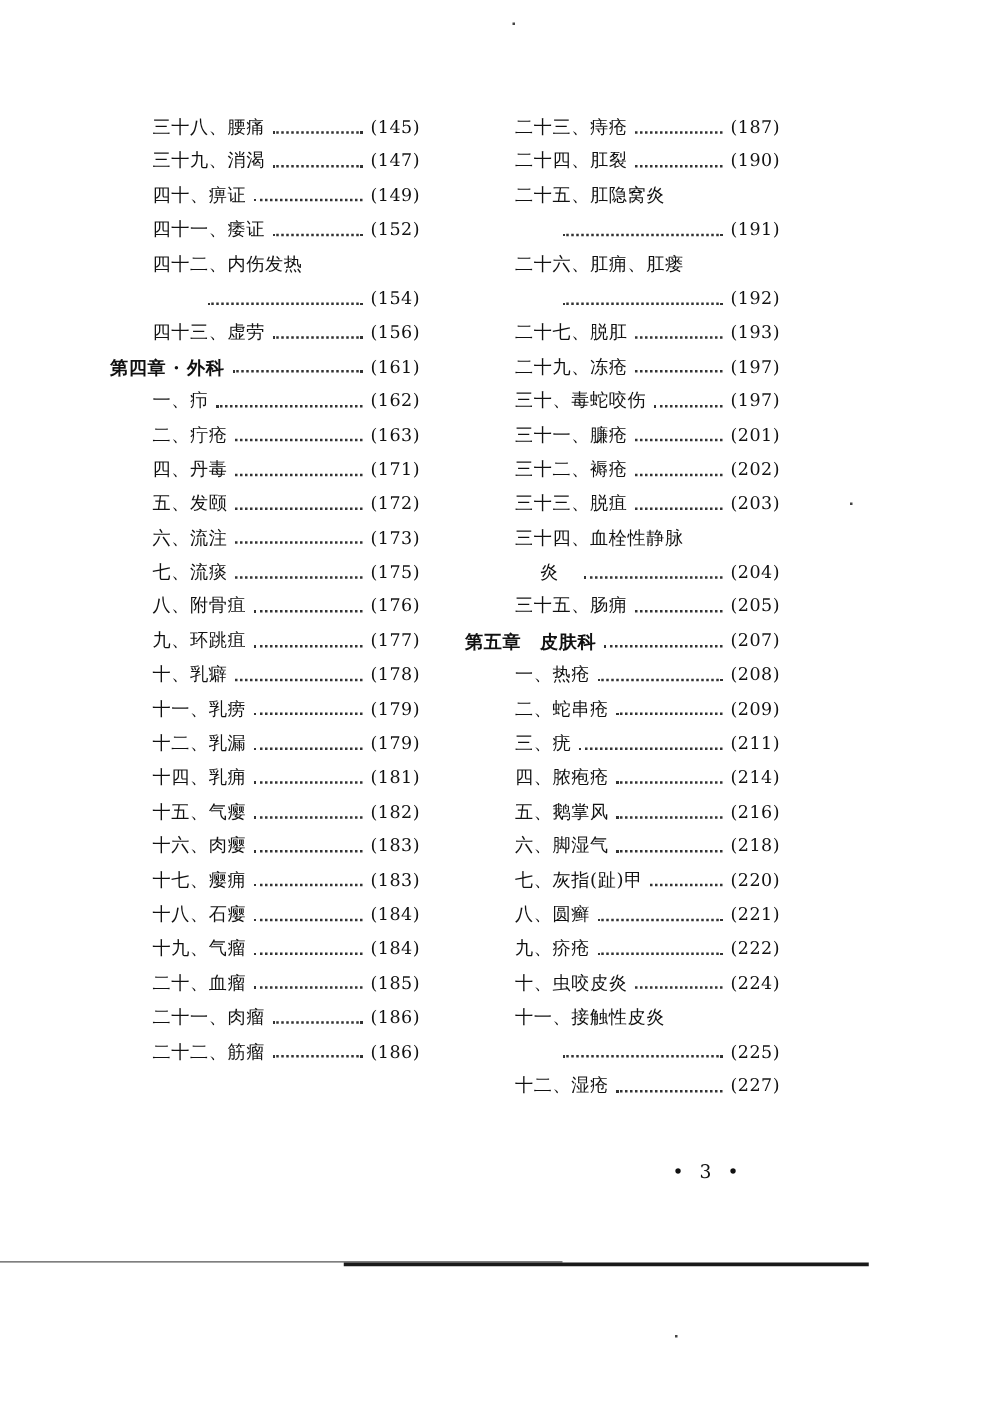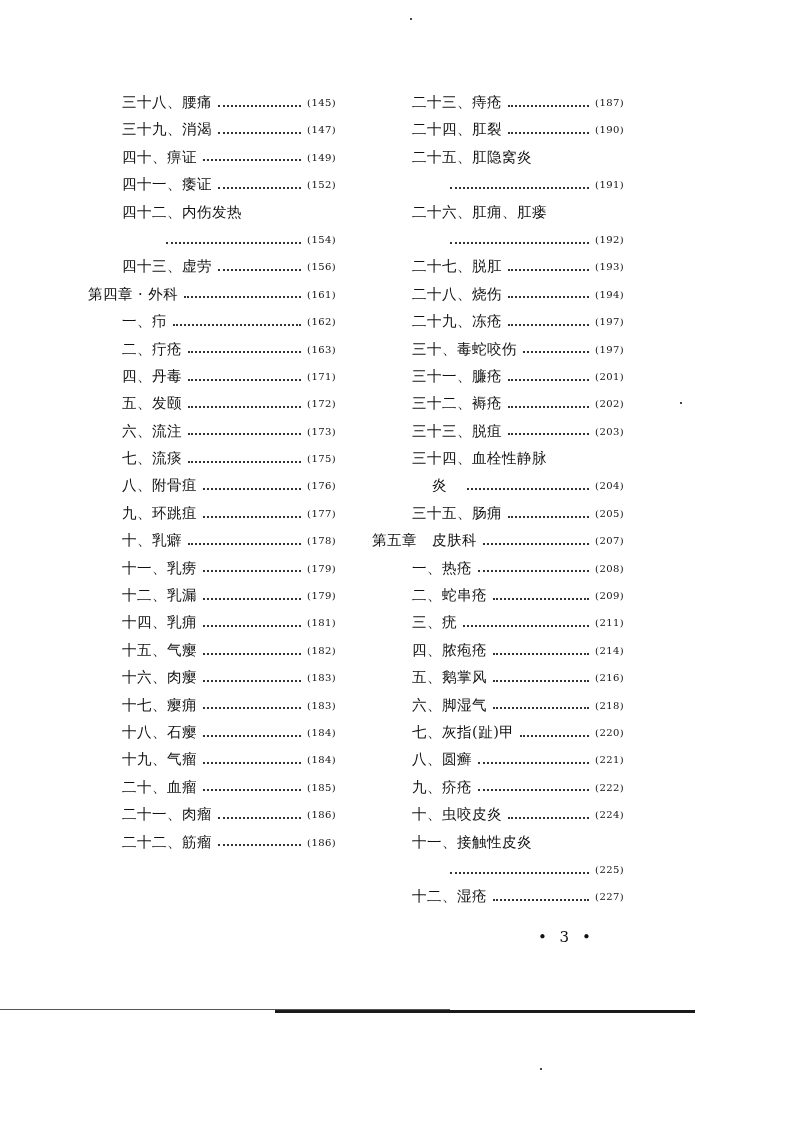--- a/index.html
+++ b/index.html
@@ -11,24 +11,24 @@
   #col-left { left: 88px; width: 248px; }
   #col-right { left: 372px; width: 252px; }
   .row {
     height: 27.4px; line-height: 27.4px; font-size: 14.5px; position: relative;
     display: flex; align-items: center; white-space: nowrap;
   }
   .row .label { font-weight: normal; letter-spacing: 0.5px; }
   .row .leader {
     flex: 1; border-bottom: 2px dotted #333; margin: 0 6px; height: 0; position: relative; top: 3px;
   }
-  .row .page { font-size: 10px; letter-spacing: 0.4px; }
+  .row .page { font-size: 14px; letter-spacing: 0.4px; }
   .row.item { padding-left: 34px; }
   .row.chapter { padding-left: 0; }
-  .row.chapter .label { font-weight: 400; }
+  .row.chapter .label { font-weight: 700; }
   .row.cont { padding-left: 72px; }
   #col-right .row.item { padding-left: 40px; }
   #col-right .row.cont { padding-left: 72px; justify-content: flex-end; }
   #col-right .row.cont-short { padding-left: 60px; }
   .row.cont-short .label { margin-right: 14px; }
   #page-number {
     position: absolute; left: 538px; top: 928px; font-size: 15px; letter-spacing: 4px;
   }
   .rule { position: absolute; height: 2px; background: #222; }
   #rule-1 { left: 0; top: 1009px; width: 450px; height: 1px; background: #555; }
@@ -204,25 +204,20 @@
       <span class="label"></span>
       <span class="leader"></span>
       <span class="page">(192)</span>
     </div>
     <div class="row item">
       <span class="label">二十七、脱肛</span>
       <span class="leader"></span>
       <span class="page">(193)</span>
     </div>
     <div class="row item">
-      <span class="label">二十八、烧伤</span>
-      <span class="leader"></span>
-      <span class="page">(194)</span>
-    </div>
-    <div class="row item">
       <span class="label">二十九、冻疮</span>
       <span class="leader"></span>
       <span class="page">(197)</span>
     </div>
     <div class="row item">
       <span class="label">三十、毒蛇咬伤</span>
       <span class="leader"></span>
       <span class="page">(197)</span>
     </div>
     <div class="row item">

